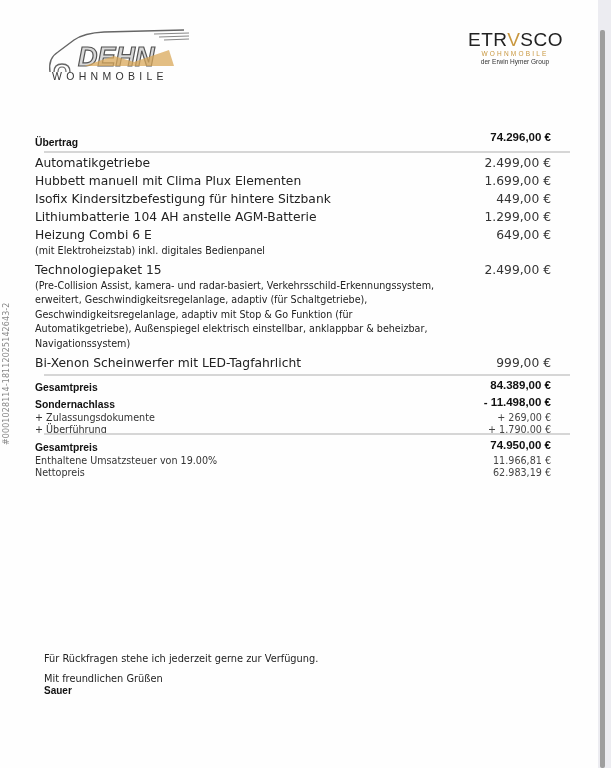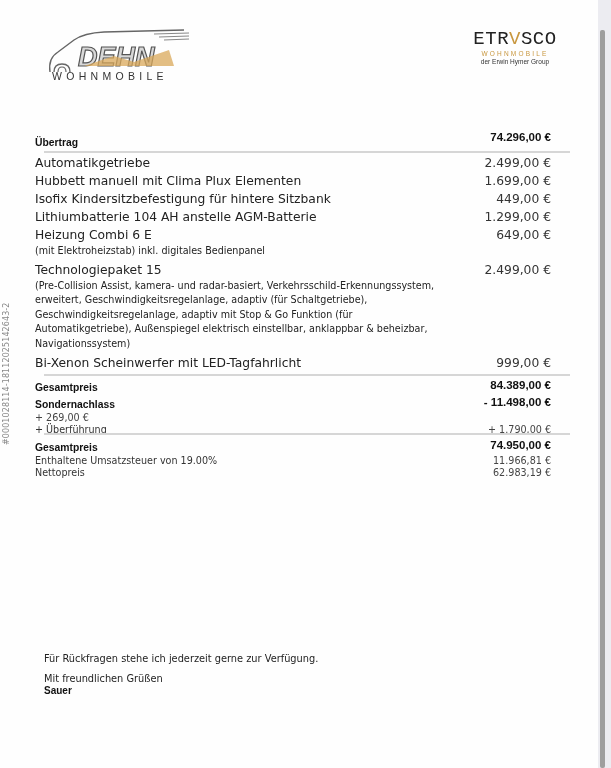--- a/index.html
+++ b/index.html
@@ -9,21 +9,21 @@
     font-family:"DejaVu Sans", sans-serif;
     color:#222;
   }
   .page { position:absolute; left:0; top:0; width:598px; height:768px; background:#fefefe;border-radius:21px; }
   .scroll-track { position:absolute; right:0; top:0; width:13px; height:768px; background:#ececf1; }
   .scroll-thumb { position:absolute; right:6px; top:30px; width:5px; height:738px; background:#9e9e9e; border-radius:2px; }
 
   
   .dehn-logo { position:absolute; left:44px; top:28px; width:150px; height:56px; }
   .etrusco-logo { position:absolute; left:468px; top:30px; width:94px; height:40px; text-align:center; }
-  .etr-word { font-family:Liberation Mono, monospace; font-size:19px; letter-spacing:0.5px; color:#222; line-height:19px; font-weight:normal; }
+  .etr-word { font-family:Liberation Sans, sans-serif; font-size:19px; letter-spacing:0.5px; color:#222; line-height:19px; font-weight:normal; }
   .etr-word .v { color:#c8973f; }
   .etr-sub { font-family:"Liberation Sans", sans-serif; font-size:6.5px; letter-spacing:2.2px; color:#c8973f; line-height:9px; }
   .etr-group { font-family:"Liberation Sans", sans-serif; font-size:6.5px; color:#333; line-height:8px; }
 
   .side-id {
     position:absolute; left:2px; top:445px; transform-origin:0 0; transform:rotate(-90deg);
     font-size:8px; color:#888; white-space:nowrap; letter-spacing:0.1px;
   }
 
   .table { position:absolute; left:35px; width:526px; }
@@ -120,20 +120,21 @@
   <div class="table" style="top:378px;">
     <div class="row" style="line-height:15px;">
       <span class="lbl"><span class="b" style="display:inline-block">Gesamtpreis</span></span>
       <span class="amt bamt">84.389,00 €</span>
     </div>
     <div class="row" style="line-height:15px;">
       <span class="lbl"><span class="b" style="display:inline-block">Sondernachlass</span></span>
       <span class="amt bamt">- 11.498,00 €</span>
     </div>
     <div class="row small">
+      <span class="lbl">+ Zulassungsdokumente</span>
       <span class="amt">+ 269,00 €</span>
     </div>
     <div class="row small">
       <span class="lbl">+ Überführung</span>
       <span class="amt">+ 1.790,00 €</span>
     </div>
   </div>
 
   <div class="hline" style="top:433px;"></div>
 

